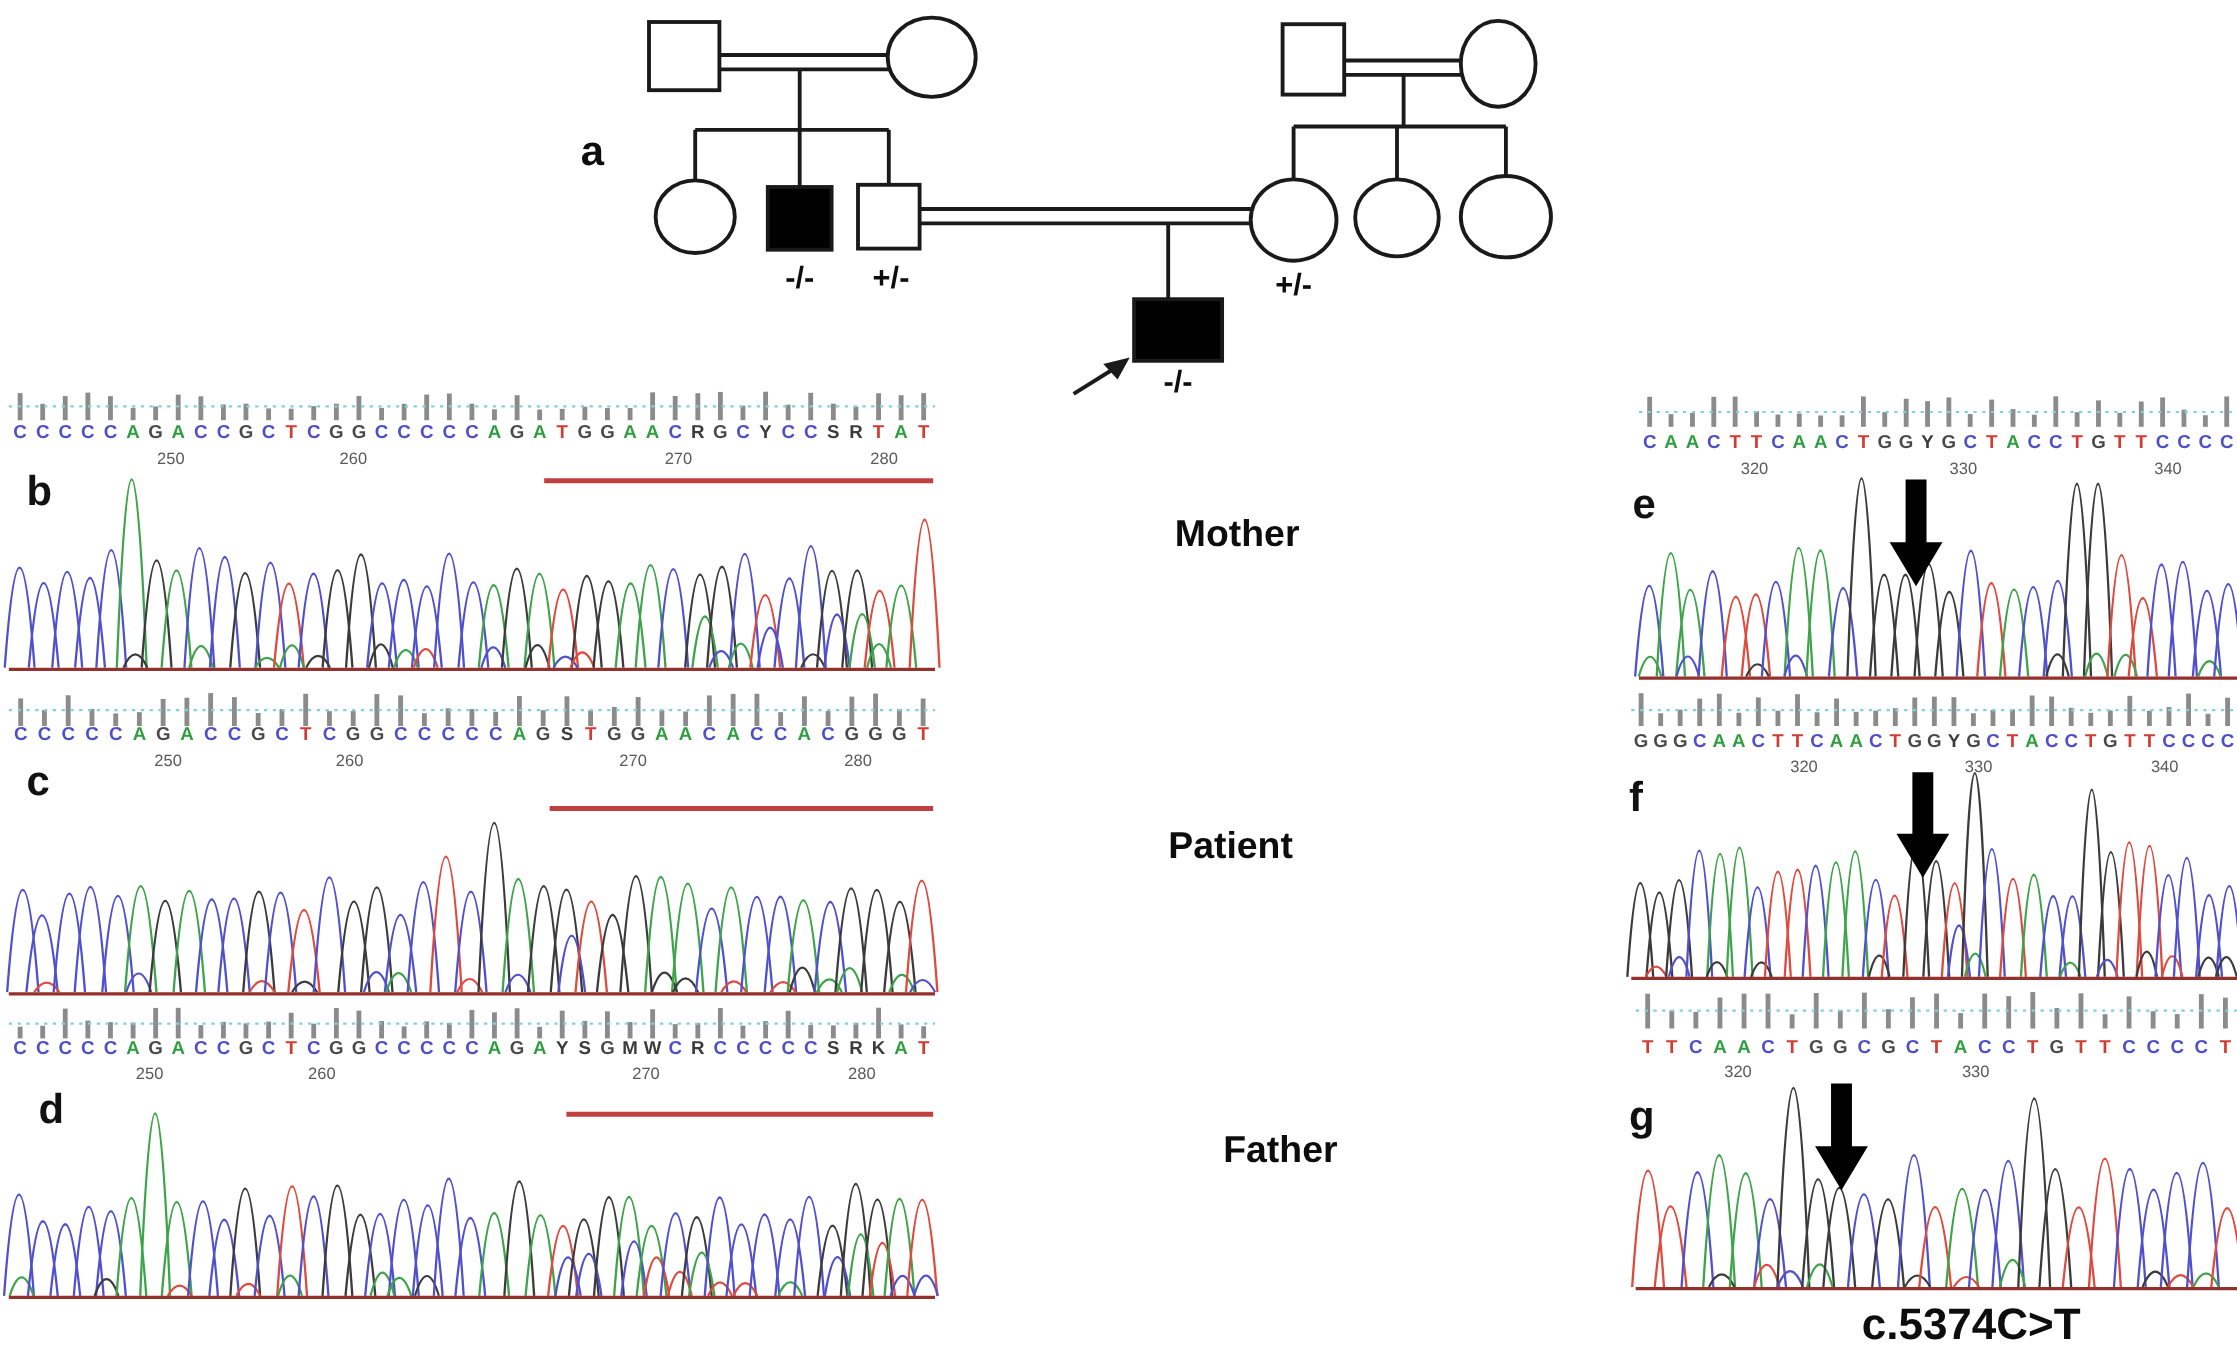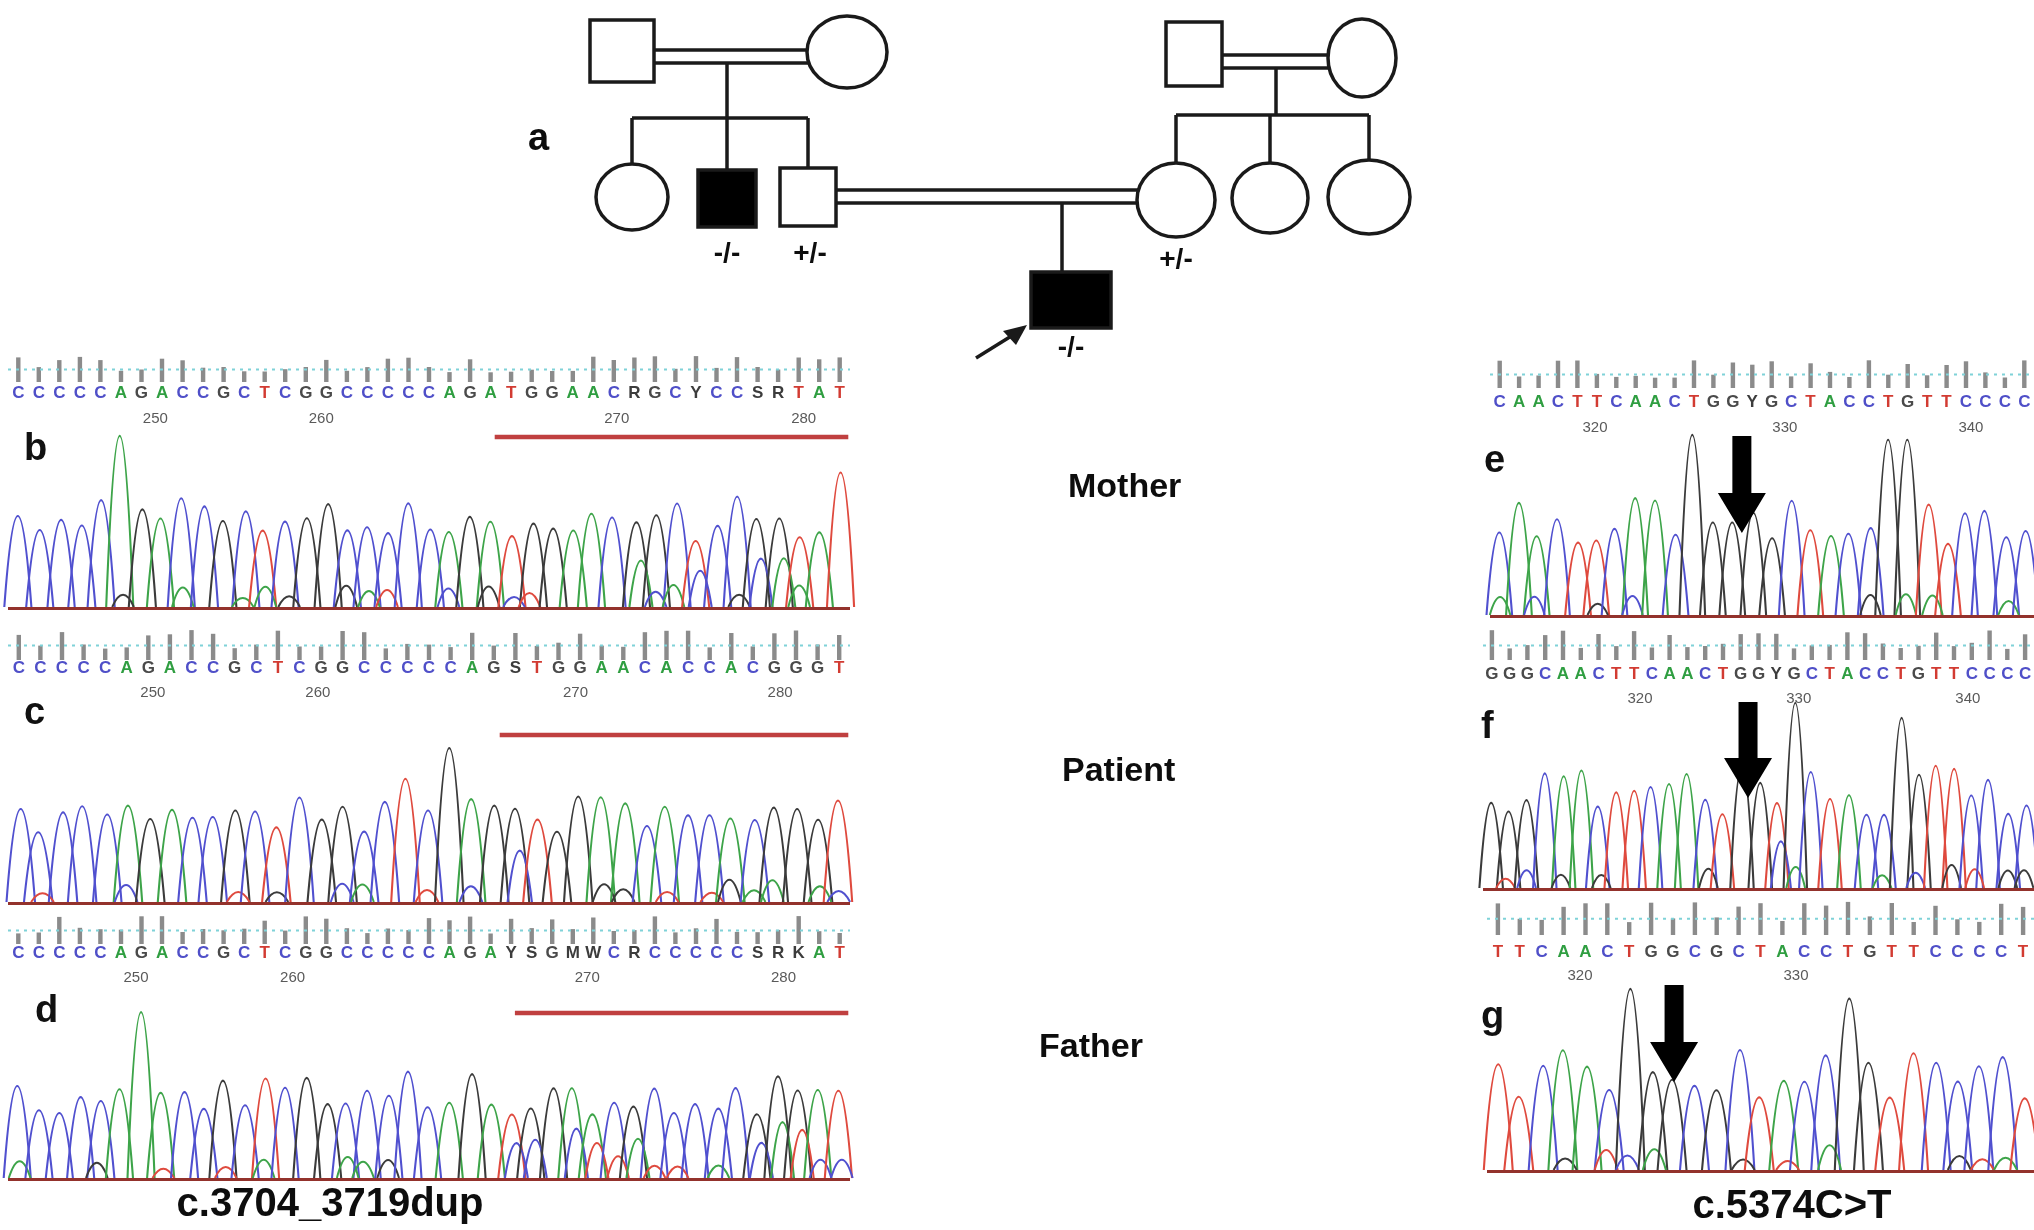--- a/index.html
+++ b/index.html
@@ -829,17 +829,16 @@
       <span class="seq-letter" style="left: 1979.3px; top: 943px; color: rgb(79, 79, 200);">C</span>
       <span class="seq-letter" style="left: 2001.18px; top: 943px; color: rgb(79, 79, 200);">C</span>
       <span class="seq-letter" style="left: 2023.06px; top: 943px; color: rgb(210, 59, 50);">T</span>
       <span class="ruler-num" style="left: 1579.99px; top: 967px;">320</span>
       <span class="ruler-num" style="left: 1796.05px; top: 967px;">330</span>
       <div class="panel-letter" style="left: 1481px; top: 996px;">g</div>
     </div>
 
   <div class="side-label" style="left:1068px;top:468px">Mother</div>
   <div class="side-label" style="left:1062px;top:752px">Patient</div>
-  <div class="side-label" style="left:1039px;top:1028px">Father</div>
-
-  <div class="variant-label" style="left:330px;top:1182px;transform:translateX(-50%)">c.3704_3719dup</div>
+  <div class="side-label" style="left:1112px;top:1028px">Father</div>
+
   <div class="variant-label" style="left:1792px;top:1184px;transform:translateX(-50%)">c.5374C&gt;T</div>
 </div>
 
 </body></html>

